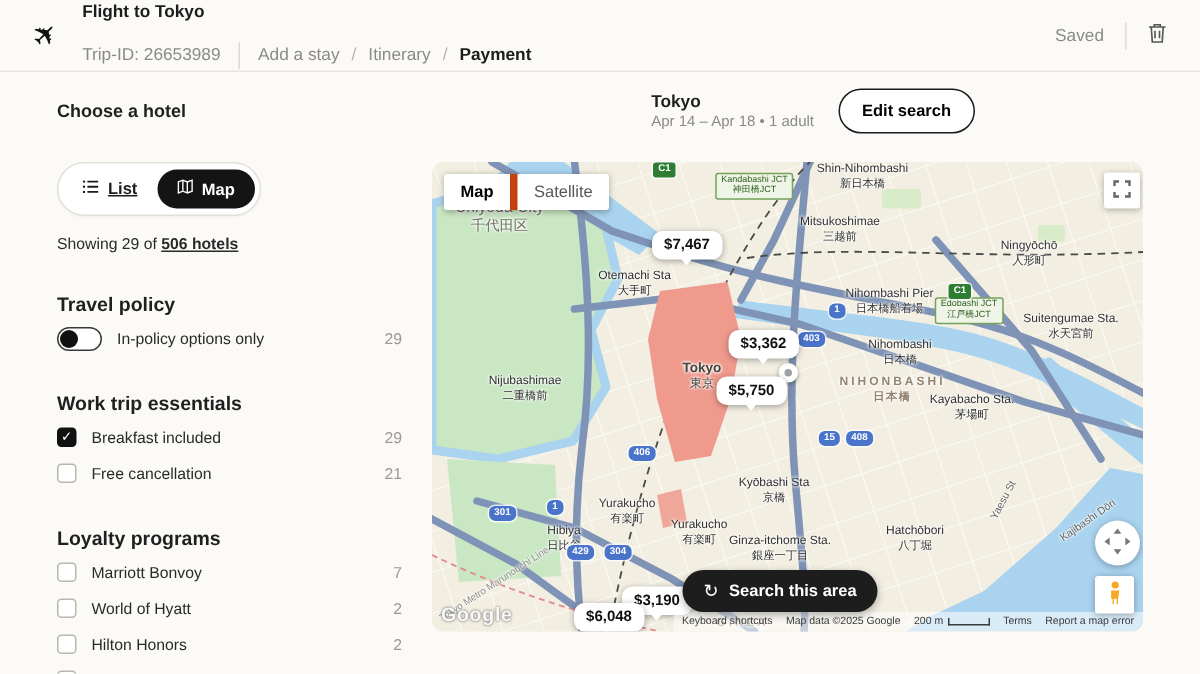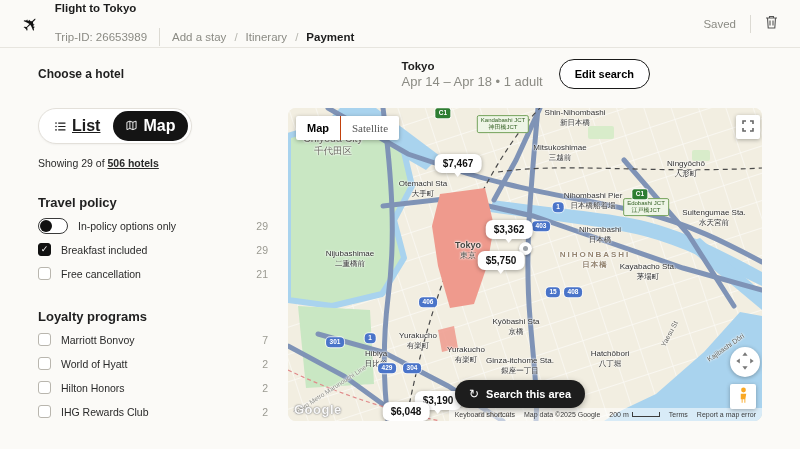--- a/index.html
+++ b/index.html
@@ -22,30 +22,30 @@
   .topbar-right { margin-left:auto; display:flex; align-items:center; gap:14px; }
   .saved { font-size:11.5px; color:#8b8b84; }
   .trash-btn { background:none; border:none; cursor:pointer; display:flex; align-items:center; }
 
   
   .subheader { position:absolute; top:48px; left:0; width:688px; height:52px; display:flex; align-items:center; padding:0 38px; }
   .page-title { font-size:12px; font-weight:bold; }
   .sub-right { margin-left:auto; display:flex; align-items:center; gap:16px; }
   .dest-block { display:flex; flex-direction:column; align-items:flex-start; gap:2px; }
   .dest-name { font-size:11.5px; font-weight:bold; }
-  .dest-dates { font-size:13px; color:#8b8b84; }
+  .dest-dates { font-size:10px; color:#8b8b84; }
   .edit-btn { border:1.5px solid #1a1a1a; background:#fff; border-radius:18px; padding:8px 15px;
               font-size:11px; font-weight:600; font-family:inherit; cursor:pointer; }
 
   
   .sidebar { position:absolute; left:38px; top:108px; width:234px; }
   .view-toggle { display:inline-flex; align-items:center; background:#fff; border:1px solid #e3e0da;
                  border-radius:22px; padding:3px; height:36px; box-shadow:0 1px 2px rgba(0,0,0,.04); }
   .seg { display:flex; align-items:flex-end; gap:6px; border:none; background:none; font-family:inherit;
-         font-size:16px; font-weight:bold; padding:6px 13px; border-radius:16px; cursor:pointer; color:#1c1c1c; }
+         font-size:11px; font-weight:bold; padding:6px 13px; border-radius:16px; cursor:pointer; color:#1c1c1c; }
   .seg .seg-label { text-decoration:underline; }
   .seg.active { background:#141414; color:#fff; }
   .seg.active .seg-label { text-decoration:none; }
   .results { font-size:10.5px; margin-top:13px; color:#2a2a2a; }
   .results a { color:#2a2a2a; font-weight:bold; }
   .sidebar h3 { font-size:13px; font-weight:bold; color:#1f1f1f; margin-top:26px; margin-bottom:6px; }
   .frow { display:flex; align-items:center; min-height:19px; margin-top:5px; cursor:pointer; }
   .frow .lbl { font-size:10.5px; color:#2a2a2a; margin-left:10px; }
   .frow .count { margin-left:auto; font-size:10.5px; color:#9b9a92; padding-right:4px; }
   .switch { width:30px; height:16px; border:1px solid #3a3a3a; border-radius:9px; position:relative; background:#fff; flex:0 0 auto; }
@@ -81,21 +81,21 @@
   .pin::after { content:""; position:absolute; bottom:-4px; left:50%; margin-left:-4px; width:0; height:0;
                 border:4px solid transparent; border-top:5px solid #fff; border-bottom:none; }
   .dot-marker { position:absolute; width:13px; height:13px; background:#fff; border-radius:50%;
                 box-shadow:0 1px 3px rgba(0,0,0,.4); z-index:5; cursor:pointer; }
   .dot-marker::after { content:""; position:absolute; left:4px; top:4px; width:5px; height:5px; border-radius:50%; background:#9aa0a6; }
 
   .maptype { position:absolute; top:8px; left:8px; display:flex; background:#fff; border-radius:2px;
              box-shadow:0 1px 4px rgba(0,0,0,.3); z-index:8; }
   .maptype button { background:none; border:none; font-family:inherit; font-size:11px; padding:6px 11px; cursor:pointer; }
   .maptype .mt-map { font-weight:bold; color:#000; }
-  .maptype .mt-sat { color:#565656; border-left:1px solid #c2410c;font-family:Liberation Serif, serif; }
+  .maptype .mt-sat { color:#565656; border-left:5px solid #c2410c; }
   .fullscreen-btn { position:absolute; top:7px; right:2px; width:24px; height:24px; background:#fff; border:none;
                     border-radius:2px; box-shadow:0 1px 4px rgba(0,0,0,.3); display:flex; align-items:center;
                     justify-content:center; cursor:pointer; z-index:8; }
   .pan-btn { position:absolute; left:442px; top:239px; width:30px; height:30px; border-radius:50%; background:#fff;
              border:none; box-shadow:0 1px 4px rgba(0,0,0,.3); display:flex; align-items:center; justify-content:center;
              cursor:pointer; z-index:8; }
   .pegman-btn { position:absolute; left:442px; top:276px; width:26px; height:25px; background:#fff; border:none;
                 border-radius:2px; box-shadow:0 1px 4px rgba(0,0,0,.3); display:flex; align-items:center;
                 justify-content:center; cursor:pointer; z-index:8; }
   .search-area-btn { position:absolute; left:167px; top:272px; height:28px; padding:0 14px; display:flex; align-items:center;
@@ -179,20 +179,21 @@
 
   <h3>Travel policy</h3>
   <div class="frow">
     <span class="switch">
         <span class="knob"></span>
       </span>
     <span class="lbl">In-policy options only</span>
     <span class="count">29</span>
   </div>
 
+  <h3>Work trip essentials</h3>
   <label class="frow checked">
     <span class="cb"></span>
     <span class="lbl">Breakfast included</span>
     <span class="count">29</span>
   </label>
   <label class="frow">
     <span class="cb"></span>
     <span class="lbl">Free cancellation</span>
     <span class="count">21</span>
   </label>

